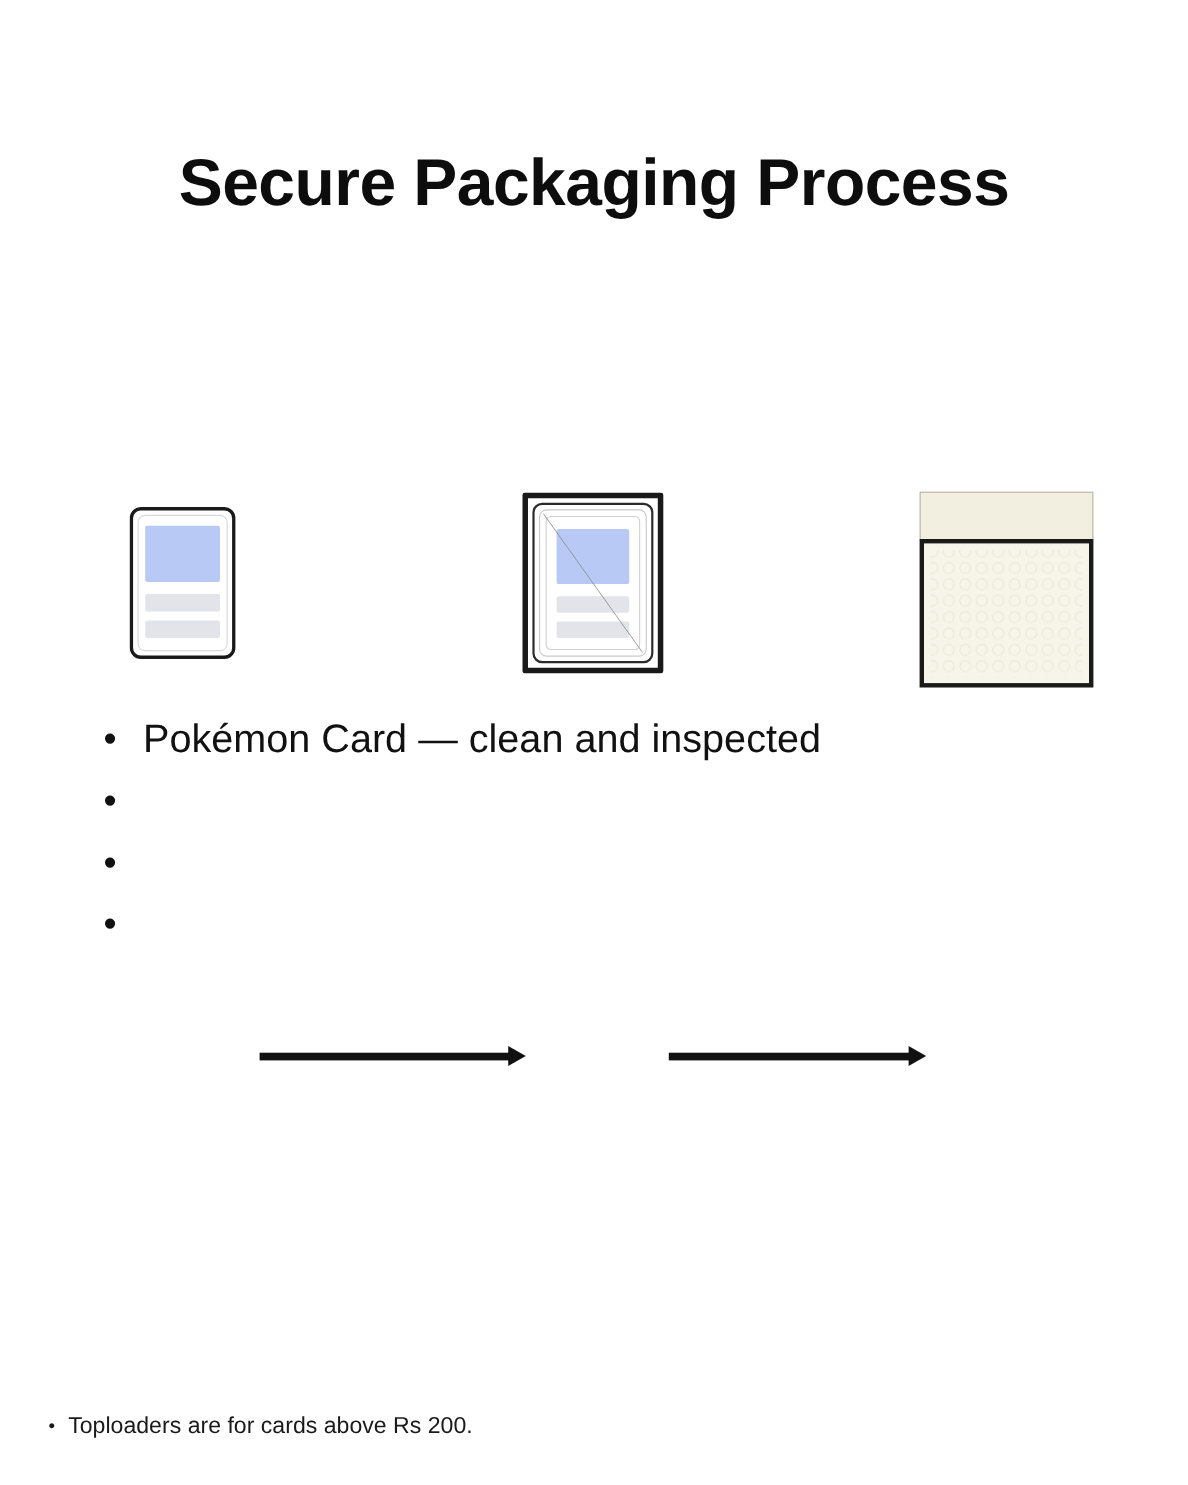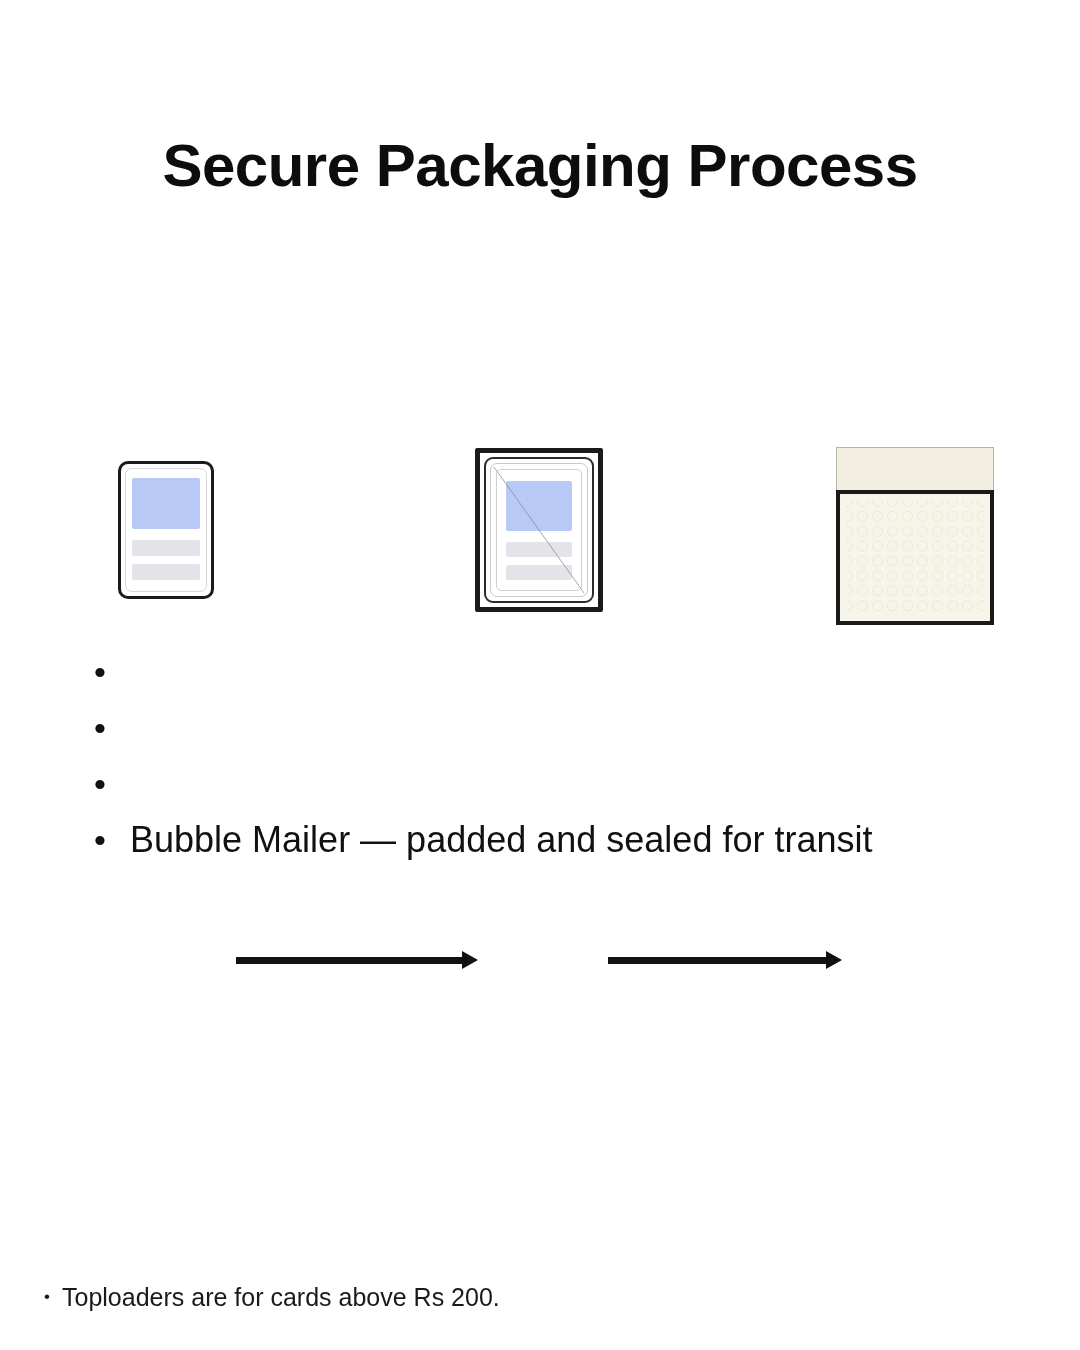--- a/index.html
+++ b/index.html
@@ -246,21 +246,21 @@
   .footnote-dot {
     width: 26px;
     flex: 0 0 26px;
     font-size: 17px;
     line-height: 28px;
     color: #1a1a1a;
     padding-left: 8px;
     box-sizing: border-box;
   }
   .footnote-text {
-    font-size: 25px;
+    font-size: 21px;
     line-height: 28px;
     color: #1a1a1a;
     white-space: nowrap;
   }
 </style>
 </head>
 <body>
 
 <div class="title">Secure Packaging Process</div>
 
@@ -309,29 +309,29 @@
         </defs>
         <rect x="6" y="6" width="138" height="116" fill="url(#bub)"></rect>
       </svg>
     </div>
   </div>
 </div>
 
 <div class="bullets">
   <div class="bullet-row">
     <div class="bullet-dot">•</div>
+    <div class="bullet-text">Pokémon Card — clean and inspected</div>
   </div>
   <div class="bullet-row">
     <div class="bullet-dot">•</div>
   </div>
   <div class="bullet-row">
     <div class="bullet-dot">•</div>
   </div>
   <div class="bullet-row">
     <div class="bullet-dot">•</div>
-    <div class="bullet-text">Bubble Mailer — padded and sealed for transit</div>
   </div>
 </div>
 
 <div class="footnote">
   <div class="footnote-dot">•</div>
   <div class="footnote-text">Toploaders are for cards above Rs 200.</div>
 </div>
 
 </body></html>

